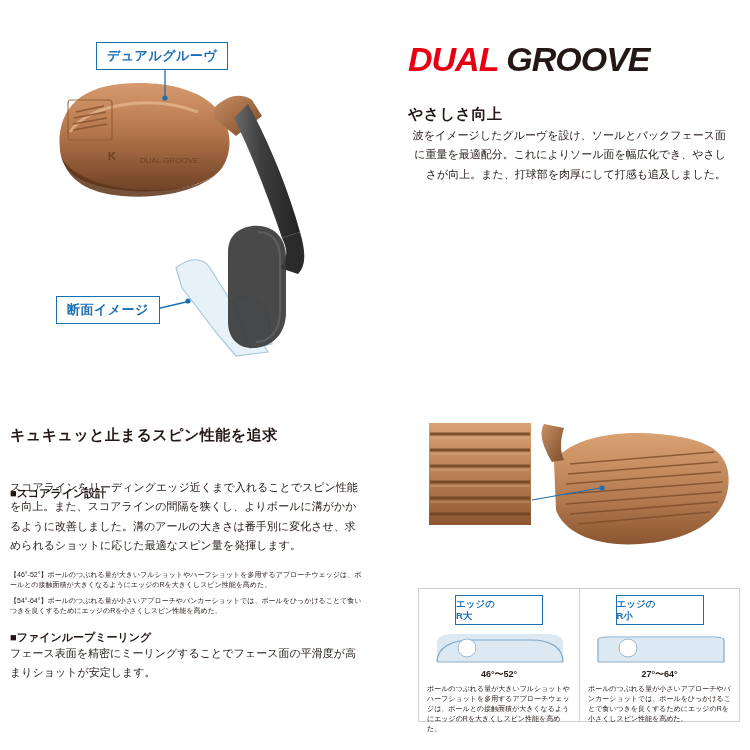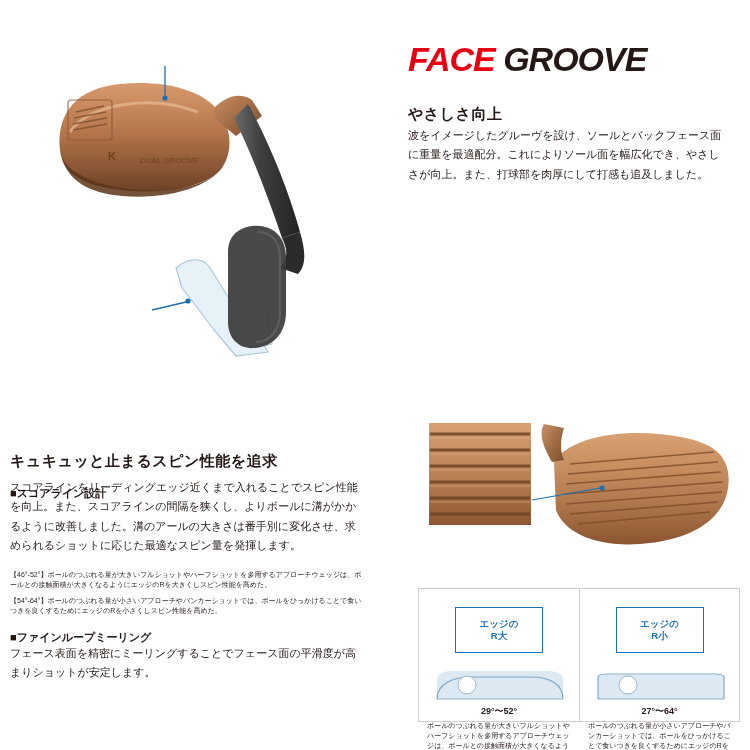--- a/index.html
+++ b/index.html
@@ -53,21 +53,21 @@
 
   
   .panelbox{
     position:absolute;left:418px;top:588px;width:320px;height:132px;
     border:1px solid #cfcfcf;background:#ffffff;display:flex;
   }
   .panel{width:50%;box-sizing:border-box;padding:6px 8px 4px;position:relative;}
   .panel + .panel{border-left:1px solid #cfcfcf;}
   .panel-title{
     border:1px solid #1b6fb3;color:#1b6fb3;font-weight:bold;font-size:9.5px;
-    text-align:center;line-height:1.25;padding:10px 0;width:86px;margin:12px auto;
+    text-align:left;line-height:1.25;padding:2px 0;width:86px;margin:0 auto;
     background:#fff;
   }
   .panel-range{
     text-align:center;font-size:9px;font-weight:bold;margin-top:2px;color:#231815;
   }
   .panel-desc{
     font-size:7px;line-height:1.45;margin-top:3px;color:#231815;
   }
   .panel-fig{height:38px;position:relative;margin-top:3px;}
 </style>
@@ -130,35 +130,37 @@
       <path d="M258 232 C272 232 280 242 280 258 L280 312 C280 330 270 342 256 342" fill="none" stroke="#5e5e5e" stroke-width="2"></path>
 
       <line x1="165" y1="66" x2="165" y2="96" stroke="#1b6fb3" stroke-width="1.3"></line>
       <circle cx="165" cy="98" r="2.6" fill="#1b6fb3"></circle>
 
       <line x1="152" y1="310" x2="186" y2="302" stroke="#1b6fb3" stroke-width="1.3"></line>
       <circle cx="188" cy="301" r="2.6" fill="#1b6fb3"></circle>
     </svg>
   </div>
 
-
+  <div class="callout abs" style="left:96px;top:42px;">デュアルグルーヴ</div>
+
+  <div class="callout abs" style="left:56px;top:296px;">断面イメージ</div>
 
   <div class="abs" style="left:408px;top:42px;">
     <div class="bigtitle">
-      <span class="red">FACE</span>
+      <span class="red">DUAL</span>
       <span class="blk">GROOVE</span>
     </div>
   </div>
 
   <div class="abs subtitle" style="left:408px;top:105px;">やさしさ向上</div>
 
-  <div class="abs body-jp" style="left:408px;top:126px;width:318px;">波をイメージしたグルーヴを設け、ソールとバックフェース面に重量を最適配分。これによりソール面を幅広化でき、やさしさが向上。また、打球部を肉厚にして打感も追及しました。</div>
-
-
-  <div class="abs subtitle" style="left:10px;top:452px;">キュキュッと止まるスピン性能を追求</div>
+  <div class="abs body-jp" style="left:408px;top:126px;width:318px;text-align:right;">波をイメージしたグルーヴを設け、ソールとバックフェース面に重量を最適配分。これによりソール面を幅広化でき、やさしさが向上。また、打球部を肉厚にして打感も追及しました。</div>
+
+
+  <div class="abs subtitle" style="left:10px;top:426px;">キュキュッと止まるスピン性能を追求</div>
 
   <div class="abs body-jp" style="left:10px;top:484px;width:350px;font-weight:bold;">■スコアライン設計</div>
 
   <div class="abs body-jp" style="left:10px;top:478px;width:352px;">スコアラインをリーディングエッジ近くまで入れることでスピン性能を向上。また、スコアラインの間隔を狭くし、よりボールに溝がかかるように改善しました。溝のアールの大きさは番手別に変化させ、求められるショットに応じた最適なスピン量を発揮します。</div>
 
   <div class="abs tiny" style="left:10px;top:570px;width:352px;">【46°-52°】ボールのつぶれる量が大きいフルショットやハーフショットを多用するアプローチウェッジは、ボールとの接触面積が大きくなるようにエッジのRを大きくしスピン性能を高めた。</div>
 
   <div class="abs tiny" style="left:10px;top:596px;width:352px;">【54°-64°】ボールのつぶれる量が小さいアプローチやバンカーショットでは、ボールをひっかけることで食いつきを良くするためにエッジのRを小さくしスピン性能を高めた。</div>
 
   <div class="abs body-jp" style="left:10px;top:628px;width:350px;font-weight:bold;">■ファインループミーリング</div>
@@ -225,21 +227,21 @@
       </div>
       <div class="panel-fig">
         <svg width="146" height="38" viewBox="0 0 146 38">
           <path d="M4 4 L142 4 L142 34 L4 34 Z" fill="#ffffff"></path>
           <path d="M10 34 L10 14 C10 9 16 6 26 6 L120 6 C130 6 136 9 136 14 L136 34 Z" fill="#dce9f3"></path>
           <path d="M10 34 C10 20 24 12 44 12 L104 12 C124 12 136 20 136 34" fill="none" stroke="#7fa8c7" stroke-width="1.2"></path>
           <circle cx="40" cy="20" r="9" fill="#ffffff" stroke="#9ab9d0" stroke-width="1"></circle>
           <line x1="10" y1="34" x2="136" y2="34" stroke="#8fb0c9" stroke-width="1.2"></line>
         </svg>
       </div>
-      <div class="panel-range">29°〜52°</div>
+      <div class="panel-range">46°〜52°</div>
       <div class="panel-desc">ボールのつぶれる量が大きいフルショットやハーフショットを多用するアプローチウェッジは、ボールとの接触面積が大きくなるようにエッジのRを大きくしスピン性能を高めた。</div>
     </div>
 
     <div class="panel">
       <div class="panel-title">
         <span>エッジの</span><br>
         <span>R小</span>
       </div>
       <div class="panel-fig">
         <svg width="146" height="38" viewBox="0 0 146 38">

